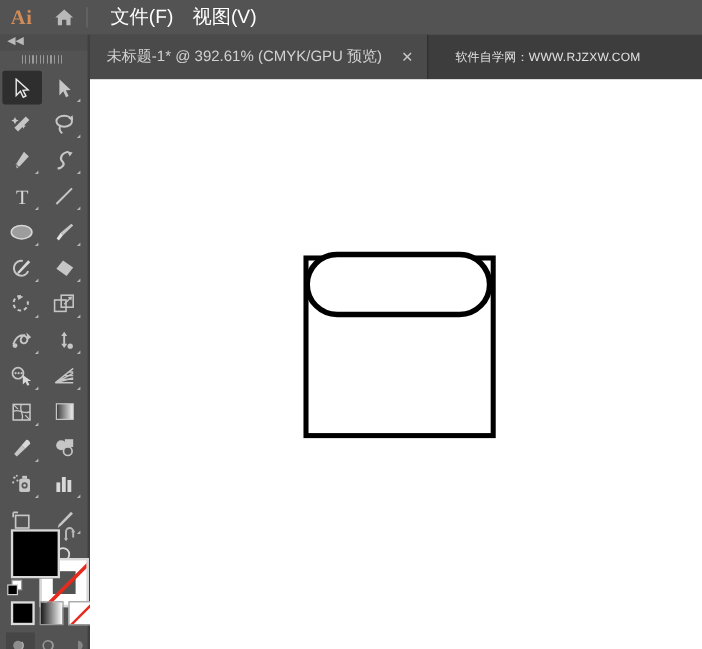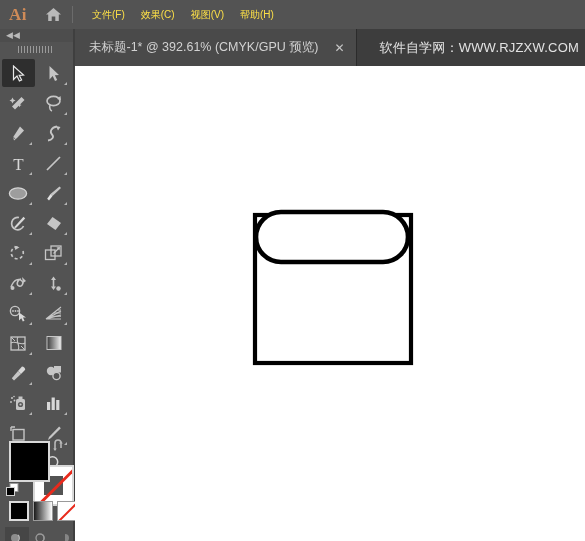--- a/index.html
+++ b/index.html
@@ -21,40 +21,40 @@
     color:#cf8b58;font-size:17px;font-weight:bold;letter-spacing:.5px;
     font-family:"Liberation Serif","DejaVu Serif",serif;
   }
   .home-btn{
     width:34px;height:29px;display:flex;align-items:center;justify-content:center;
   }
   .home-btn svg{display:block;}
   .menu-sep{width:1px;height:17px;background:#6b6b6b;margin:0 4px 0 2px;}
   .menu-items{display:flex;align-items:center;margin-left:7px;}
   .menu-item{
-    color:#fde047;font-size:10px;padding:4px 8px;white-space:nowrap;cursor:default;
+    color:#ffffff;font-size:16px;padding:4px 8px;white-space:nowrap;cursor:default;
   }
 
   
   .tabbar{
     position:absolute;left:75px;top:29px;width:510px;height:37px;
     background:#3d3d3d;display:flex;align-items:stretch;
   }
   .doc-tab{
     display:flex;align-items:center;background:#4a4a4a;
     padding:0 9px 0 14px;height:37px;border-right:1px solid #2b2b2b;text-align:right;
   }
   .doc-tab-label{color:#d2d2d2;font-size:12.5px;white-space:nowrap;}
   .doc-tab-close{
     color:#c8c8c8;font-size:12px;margin-left:13px;padding:0 3px;cursor:pointer;
     font-family:"DejaVu Sans",sans-serif;line-height:1;
   }
   .watermark{
     display:flex;align-items:center;padding-left:22px;
-    color:#e2e2e2;font-size:13px;white-space:nowrap;letter-spacing:.2px;
+    color:#e2e2e2;font-size:10px;white-space:nowrap;letter-spacing:.2px;
   }
 
   
   .toolpanel{
     position:absolute;left:0;top:29px;width:75px;height:512px;
     background:#535353;
   }
   .tp-header{
     position:relative;height:13px;width:75px;background:#4d4d4d;
   }
@@ -138,23 +138,21 @@
   <div class="menubar">
     <div class="ai-logo">Ai</div>
     <div class="home-btn">
       <svg width="17" height="15" viewBox="0 0 17 15">
         <path d="M8.5 1 L16 7.6 L13.8 7.6 L13.8 14 L10.3 14 L10.3 9.4 L6.7 9.4 L6.7 14 L3.2 14 L3.2 7.6 L1 7.6 Z" fill="#b9b9b9"></path>
       </svg>
     </div>
     <div class="menu-sep"></div>
     <div class="menu-items">
       <div class="menu-item">文件(F)</div>
-      <div class="menu-item">效果(C)</div>
       <div class="menu-item">视图(V)</div>
-      <div class="menu-item">帮助(H)</div>
     </div>
   </div>
 
   <div class="tabbar">
     <div class="doc-tab">
       <span class="doc-tab-label">未标题-1* @ 392.61% (CMYK/GPU 预览)</span>
       <span class="doc-tab-close">✕</span>
     </div>
     <div class="watermark">软件自学网：WWW.RJZXW.COM</div>
   </div>

